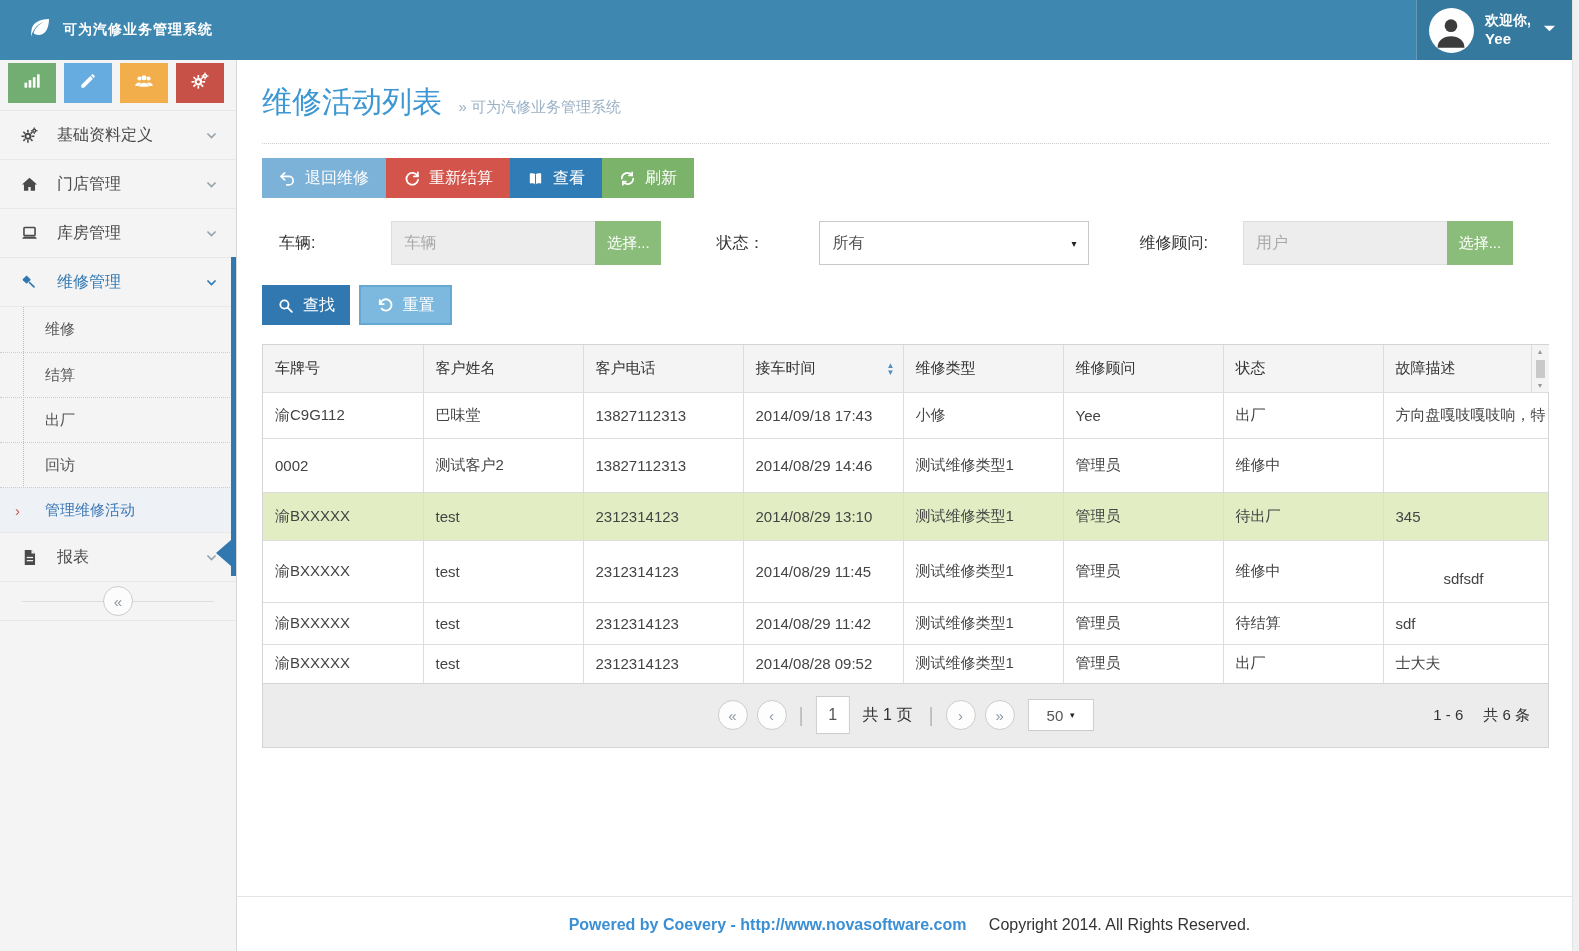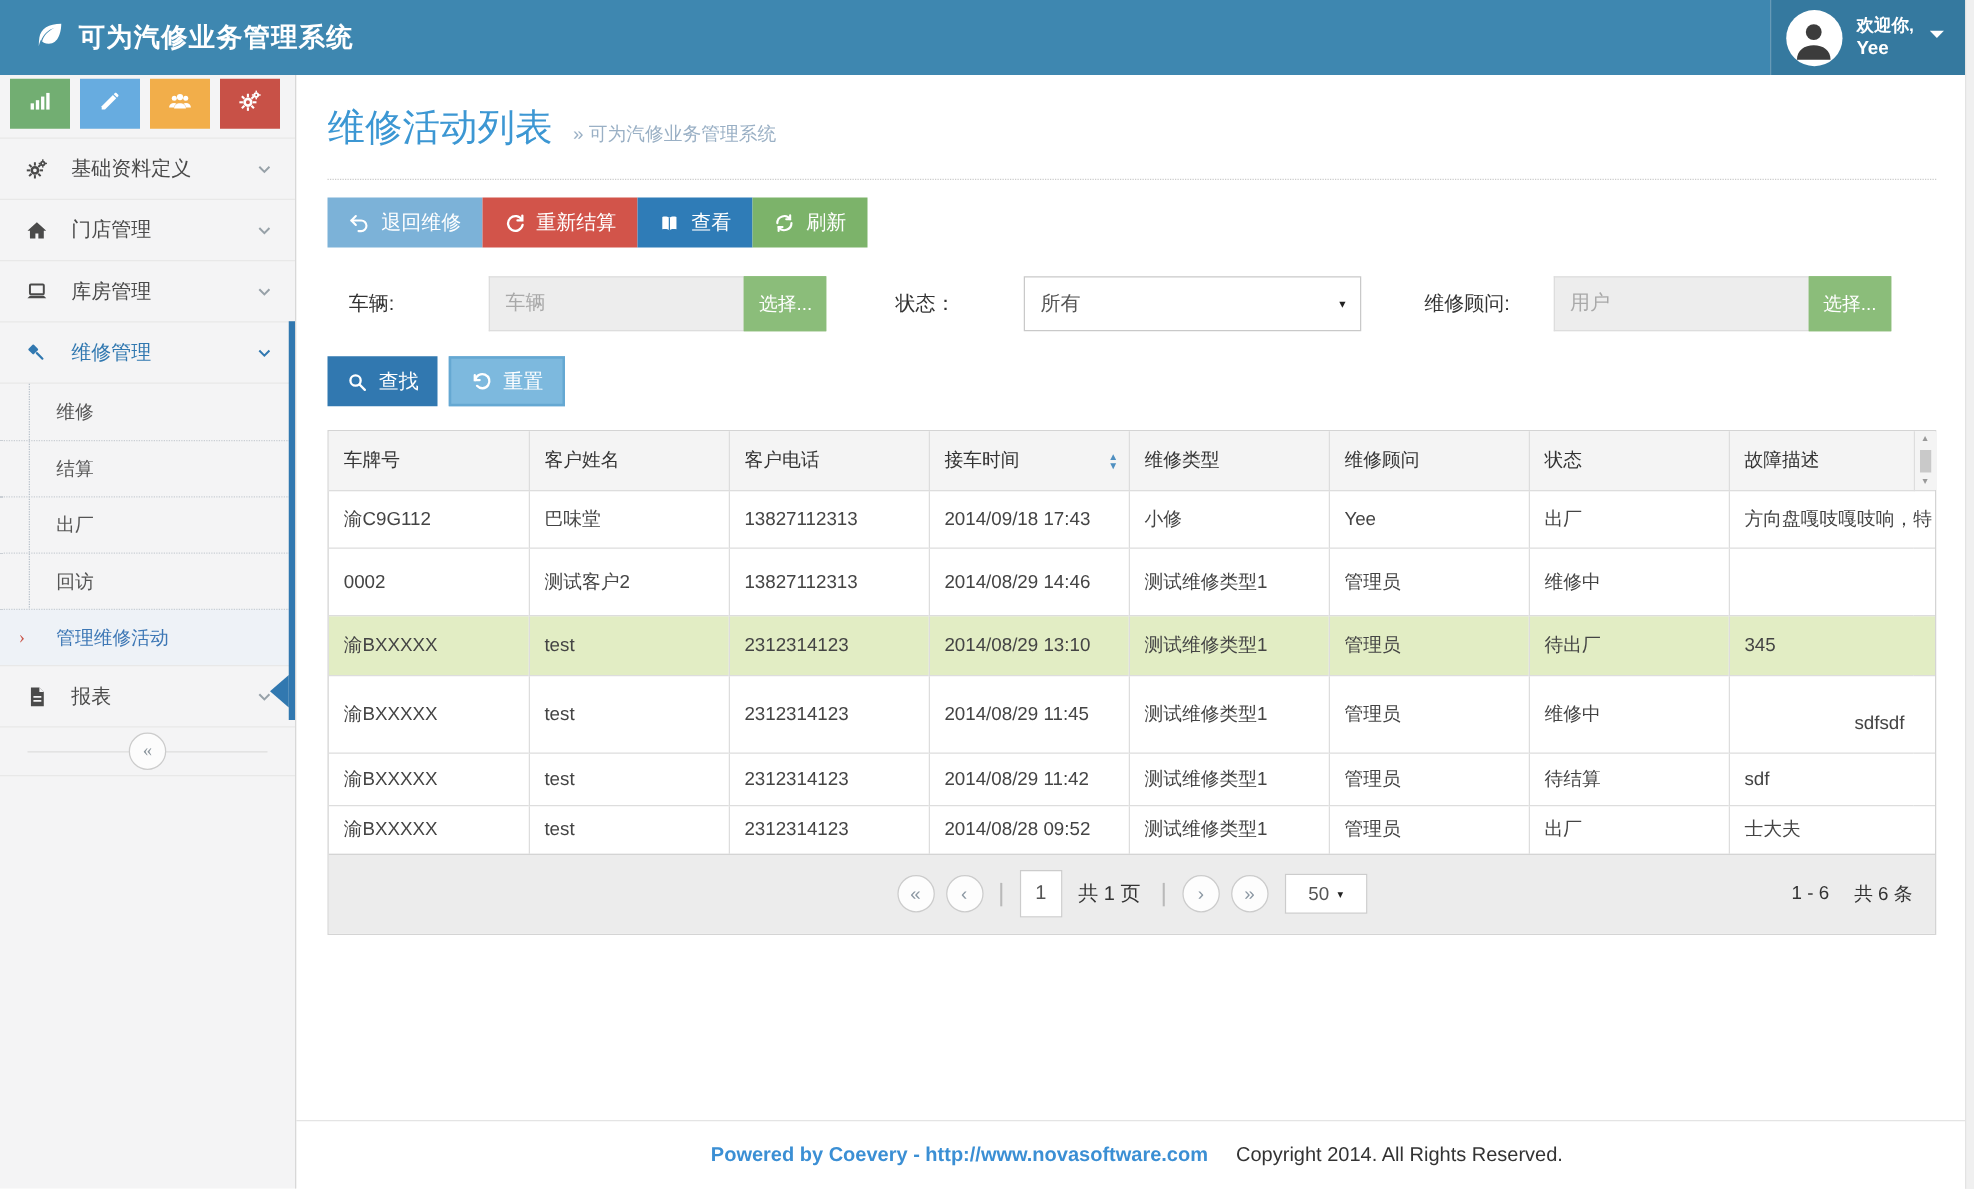--- a/index.html
+++ b/index.html
@@ -3,34 +3,34 @@
 <meta charset="utf-8">
 <style>
   * { box-sizing: border-box; margin: 0; padding: 0; }
   html,body { width:1579px; height:951px; overflow:hidden; }
   body { font-family:"Liberation Sans","DejaVu Sans",sans-serif; background:#fff; color:#333; }
 
   
   .topbar { height:60px; background:#3e87b0; display:flex; align-items:center; color:#fff; }
   .brand { display:flex; align-items:center; gap:11px; padding-left:28px; cursor:pointer; }
   .brand svg { width:24px; height:24px; }
-  .brand-title { font-size:21px; font-weight:bold; letter-spacing:1px; }
+  .brand-title { font-size:14px; font-weight:bold; letter-spacing:1px; }
   .user-box { margin-left:auto; height:100%; background:#35799f; border-left:1px solid rgba(255,255,255,.25);
               display:flex; align-items:center; gap:11px; padding:0 22px 0 12px; cursor:pointer; }
   .avatar { width:45px; height:45px; border-radius:50%; background:#fff; overflow:hidden; position:relative; flex:0 0 45px; }
   .avatar svg { width:38px; height:38px; position:absolute; left:3px; top:5px; }
   .user-text { display:flex; flex-direction:column; line-height:1.3; font-size:14px; font-weight:bold; }
   .user-name { font-size:15px; }
   .user-caret svg { width:15px; height:15px; }
 
   
   .layout { display:flex; height:891px; }
 
   
-  .sidebar { width:237px; flex:0 0 237px; background:#f4f4f5; border-right:1px solid #d8d8d8; position:relative;font-family:Liberation Serif, serif; }
+  .sidebar { width:237px; flex:0 0 237px; background:#f4f4f5; border-right:1px solid #d8d8d8; position:relative; }
   .shortcuts { display:flex; gap:8px; padding:3px 6px 7px 8px; }
   .shortcut { width:48px; height:40px; display:flex; align-items:center; justify-content:center; color:#fff; cursor:pointer; }
   .shortcut svg { width:20px; height:20px; }
   .sc-stats { background:#72ae72; } .sc-edit { background:#67ace0; } .sc-team { background:#f2ae4a; } .sc-settings { background:#c85147; }
 
   .menu-item { height:49px; display:flex; align-items:center; padding:0 18px 0 20px; border-top:1px solid #e8e8e8;
                color:#4a4a4a; font-size:16px; cursor:pointer; }
   .menu-item .mi-icon { width:22px; display:flex; }
   .menu-item .mi-icon svg { width:19px; height:19px; }
   .mi-label { margin-left:15px; }
@@ -100,21 +100,21 @@
   .th-scroll { padding:0; cursor:default; }
   .vscroll { width:17px; height:47px; display:flex; flex-direction:column; align-items:center;
              justify-content:space-between; padding:3px 0; font-size:7px; color:#999; background:#f4f4f4; }
   .vthumb { width:9px; height:18px; background:#c9c9c9; }
   td { padding:0 8px 0 12px; color:#444; border-right:1px solid #ddd; border-top:1px solid #ddd;
        white-space:nowrap; overflow:hidden; }
   th:last-child, td:last-child { border-right:none; }
   tbody tr { cursor:pointer; }
   .r1 { height:46px; } .r2 { height:54px; } .r3 { height:48px; } .r4 { height:62px; } .r5 { height:42px; } .r6 { height:38px; }
   tr.selected td { background:#e2edc4; }
-  td.desc-pad { padding-left:100px; padding-top:14px; }
+  td.desc-pad { padding-left:60px; padding-top:14px; }
 
   .grid-pager { background:#ececec; border-top:1px solid #d4d4d4; height:64px; display:flex; align-items:center;
                 position:relative; font-size:15px; color:#333; }
   .pager-center { position:absolute; left:50%; transform:translateX(-50%); display:flex; align-items:center; gap:9px; }
   .pcircle { width:30px; height:30px; border-radius:50%; background:#fdfdfd; border:1px solid #ccc; color:#8c98a3;
              display:flex; align-items:center; justify-content:center; font-size:15px; cursor:pointer; }
   .pdivider { color:#b9b9b9; font-size:20px; font-weight:300; margin:0 3px; }
   .page-input { width:34px; height:38px; border:1px solid #ccc; background:#fff; text-align:center; font-size:16px;
                 color:#555; font-family:inherit; }
   .total-pages { font-size:16px; margin:0 4px; }

